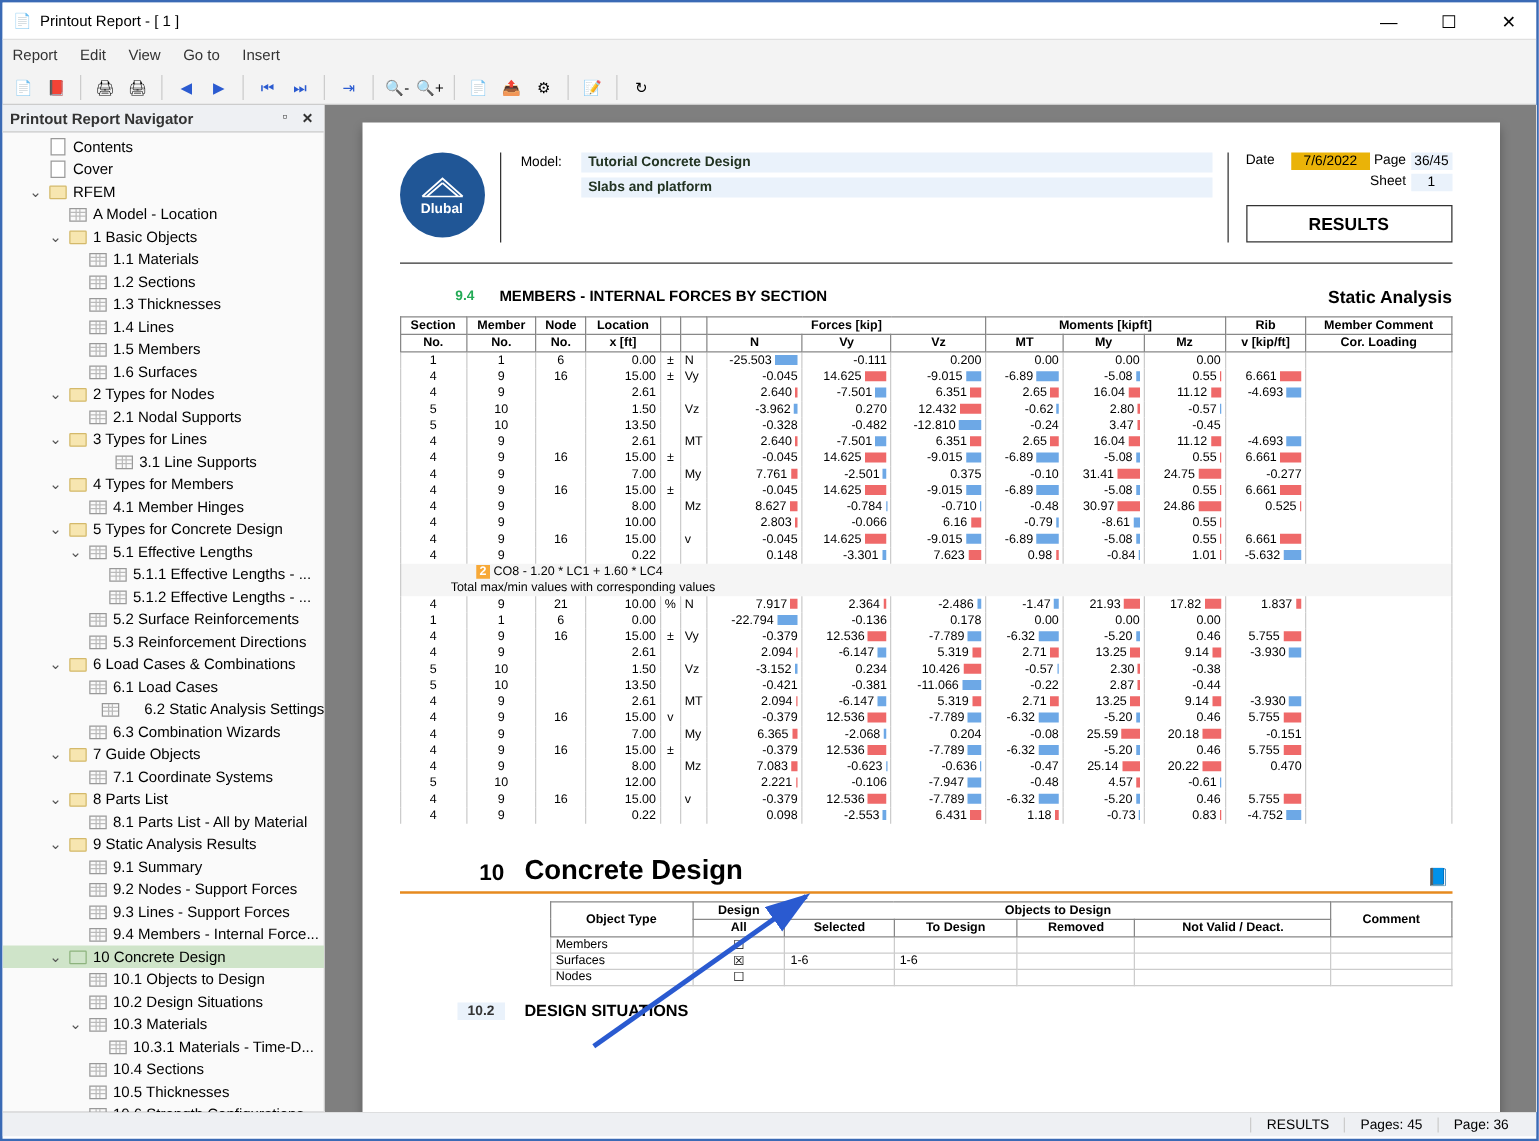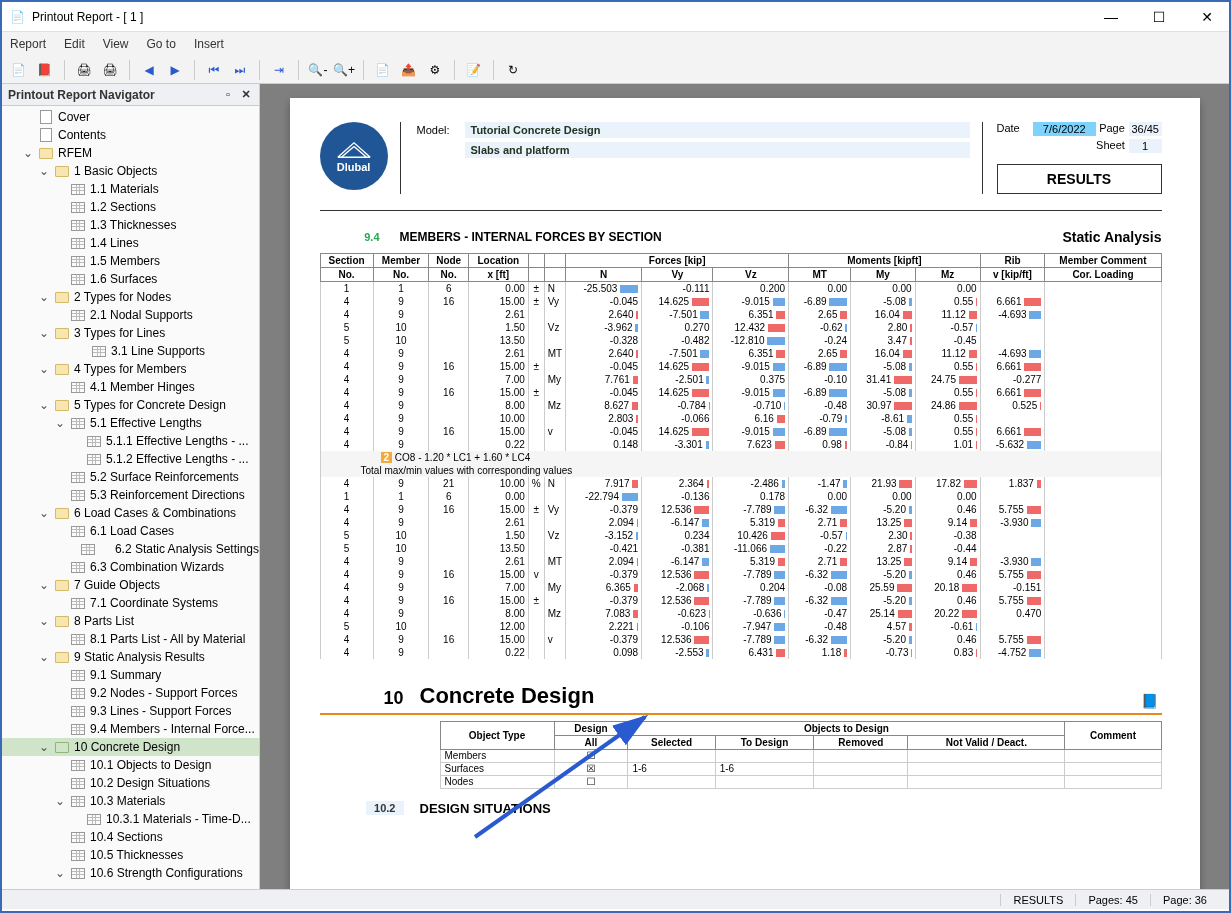--- a/index.html
+++ b/index.html
@@ -33,21 +33,21 @@
 .phead { display: flex; gap: 12px; margin-bottom: 16px; }
 .logo { width: 68px; height: 68px; border-radius: 50%; background: #205696; display: flex; flex-direction: column; align-items:center; justify-content:center; color:#fff; font-size:11px; font-weight:bold;}
 .logo svg { width: 36px; height:22px;}
 .phead-mid { flex: 1; border-left: 1px solid #333; padding-left: 16px; font-size: 11px;}
 .phead-mid .row { display:flex; margin-bottom:4px; align-items:center;}
 .phead-mid .lbl { width: 48px; }
 .phead-mid .val { flex:1; background:#eaf2fb; padding:2px 6px; font-weight:bold; color:#232;}
 .phead-right { width: 180px; border-left: 1px solid #333; padding-left: 14px; font-size:11px; display:flex; flex-direction:column;}
 .phead-right .row { display:flex; margin-bottom:3px;}
 .phead-right .k { width: 40px;}
-.phead-right .v1 { width:70px; background:#7dd3fc; text-align:center; padding:1px;}
+.phead-right .v1 { width:70px; background:#eab308; text-align:center; padding:1px;}
 .phead-right .k2 { width:36px; text-align:right; padding-right:4px;}
 .phead-right .v2 { width:36px; background:#eaf2fb; text-align:center; padding:1px;}
 .results-box { border:1px solid #333; text-align:center; font-weight:bold; font-size:14px; padding:6px 0; margin-top:8px;}
 .psec { display:flex; align-items:center; margin: 18px 0 8px 0;}
 .psec .num { width: 80px; text-align:right; padding-right:20px; font-size:11px; color:#2a5; font-weight:bold;}
 .psec .title { font-weight:bold; font-size:12px; flex:1;}
 .psec .right { font-weight:bold; font-size:14px;}
 .ftab { width: 100%; border-collapse: collapse; font-size: 10px; }
 .ftab th { border: 1px solid #888; background: #fff; padding: 1px 3px; font-weight: bold; text-align: center; font-size:10px;}
 .ftab td { border-left: 1px solid #ccc; border-right: 1px solid #ccc; padding: 0 3px; text-align: right; height:13px; font-size:10px;}
@@ -129,35 +129,42 @@
       <span class="spacer"></span>
       <span class="hbtn">▫</span>
       <span class="hbtn">✕</span>
     </div>
     <div class="tree" id="tree">
         <div class="tree-item" style="padding-left: 20px;">
           <span class="tog"></span>
           <span class="ticon">
             <span class="docic"></span>
           </span>
+          <span>Contents</span>
+        </div>
+        <div class="tree-item" style="padding-left: 20px;">
+          <span class="tog"></span>
+          <span class="ticon">
+            <span class="docic"></span>
+          </span>
           <span>Cover</span>
         </div>
         <div class="tree-item" style="padding-left: 20px;">
-          <span class="tog"></span>
-          <span class="ticon">
-            <span class="docic"></span>
-          </span>
-          <span>Contents</span>
-        </div>
-        <div class="tree-item" style="padding-left: 20px;">
           <span class="tog">⌄</span>
           <span class="ticon">
             <span class="folder"></span>
           </span>
           <span>RFEM</span>
+        </div>
+        <div class="tree-item" style="padding-left: 36px;">
+          <span class="tog"></span>
+          <span class="ticon">
+            <span class="gridic"></span>
+          </span>
+          <span>A Model - Location</span>
         </div>
         <div class="tree-item" style="padding-left: 36px;">
           <span class="tog">⌄</span>
           <span class="ticon">
             <span class="folder"></span>
           </span>
           <span>1 Basic Objects</span>
         </div>
         <div class="tree-item" style="padding-left: 52px;">
           <span class="tog"></span>

